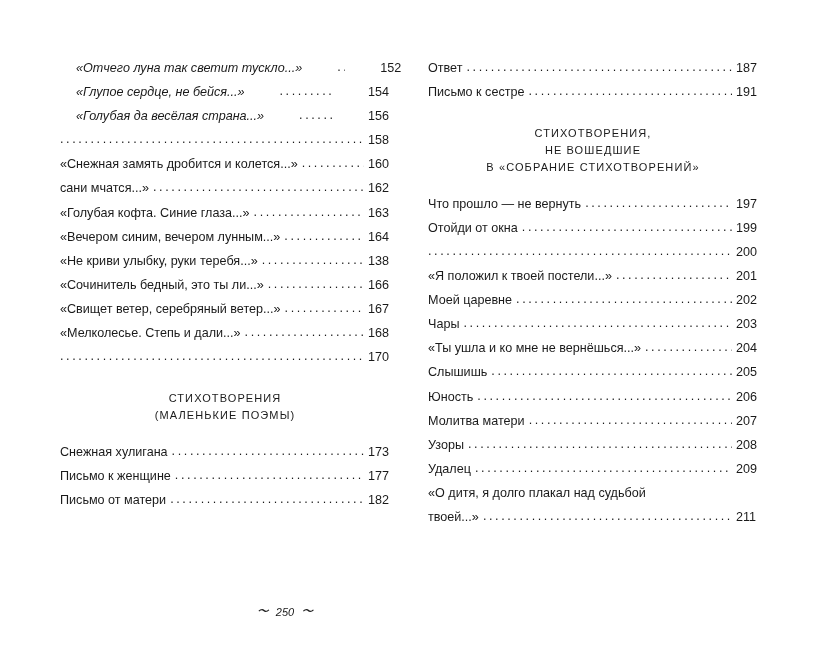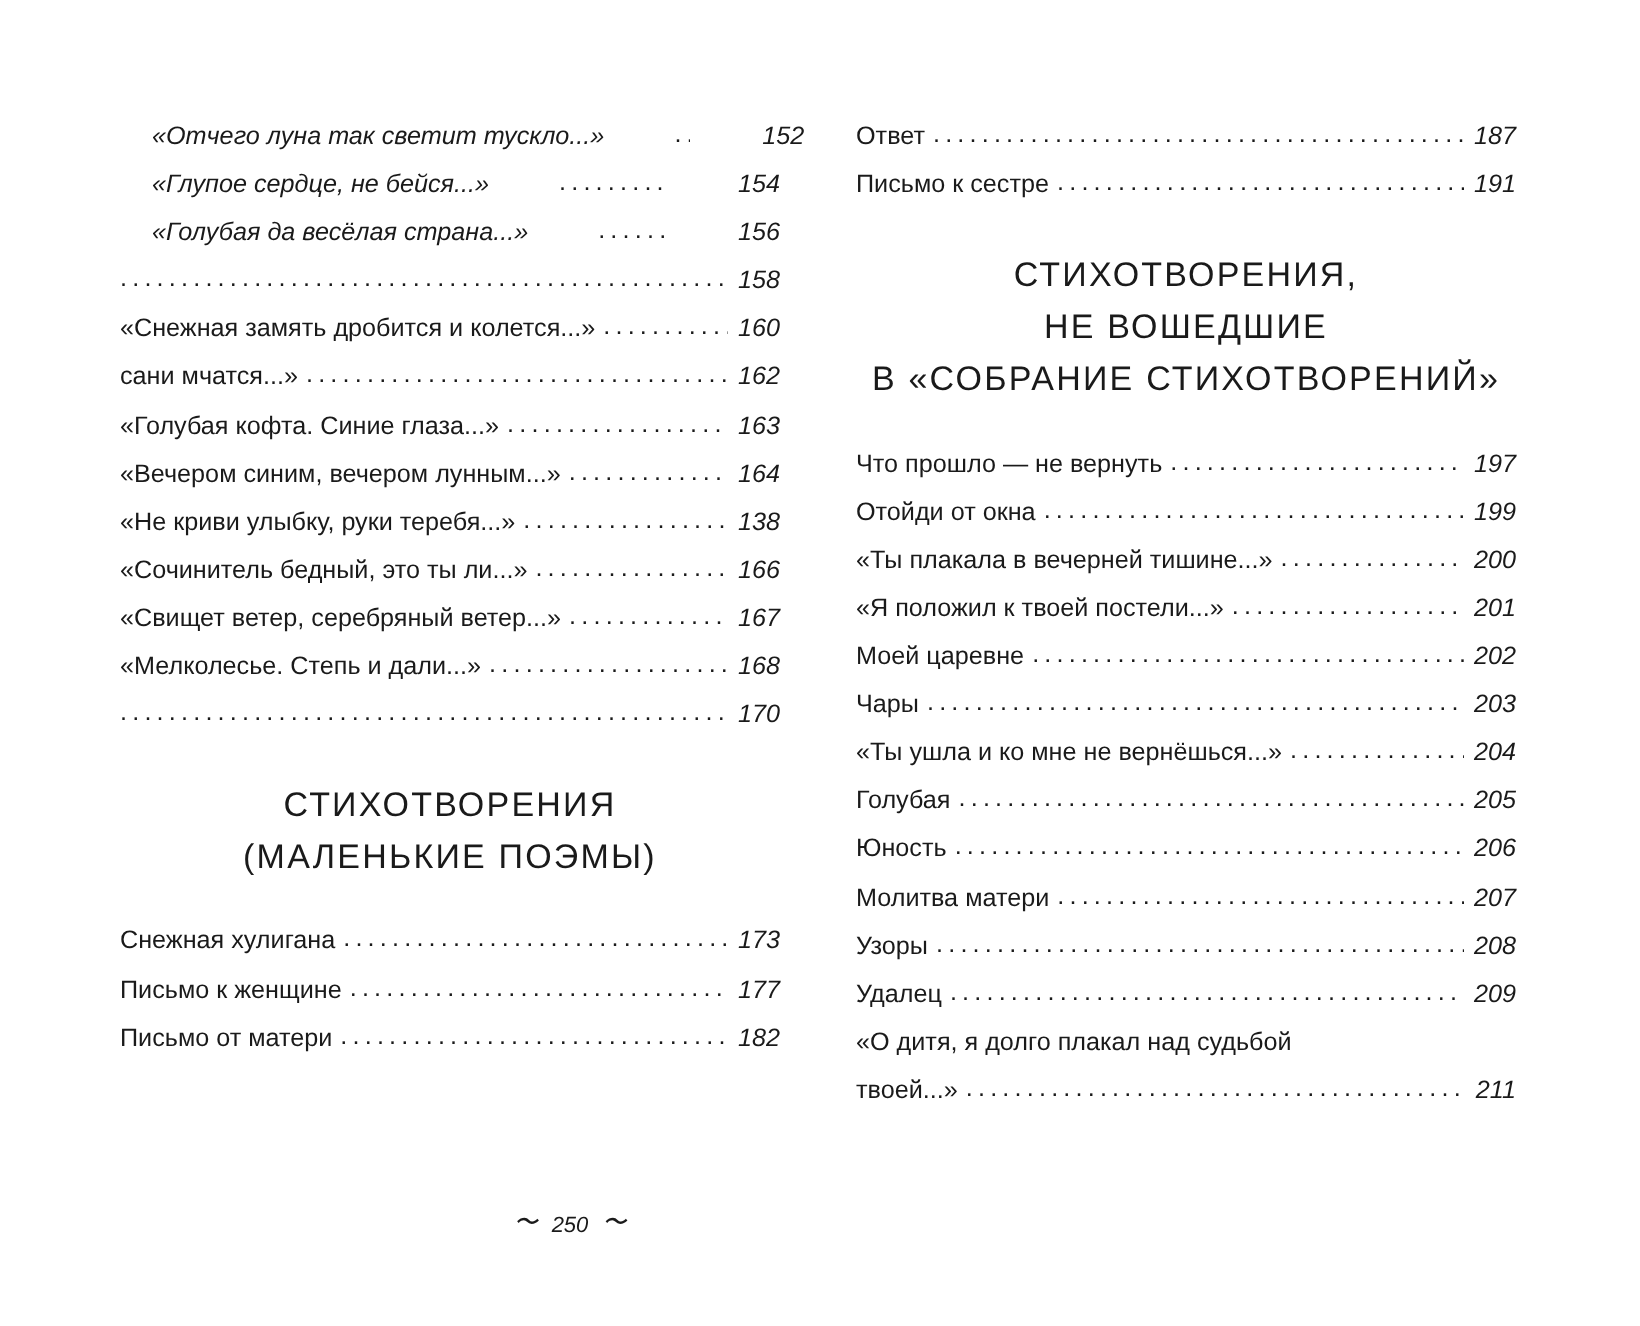--- a/index.html
+++ b/index.html
@@ -48,32 +48,31 @@
     white-space: nowrap;
     letter-spacing: 2.6px;
     font-size: 12.6px;
     color: #1a1a1a;
     transform: translateY(-1px);
     min-width: 8px;
   }
   .toc-entry .page-num {
     flex: 0 0 auto;
     padding-left: 4px;
-    text-align: right;
+    text-align: left;
     min-width: 22px;
-    font-style: italic;
   }
   .toc-entry.noleader .leader {
     visibility: hidden;
   }
   .indent-1 { padding-left: 16px; gap: 31px; }
   .italic { font-style: italic; }
   .section-head {
     text-align: center;
-    font-size: 17px;
+    font-size: 11px;
     letter-spacing: 1.1px;
     line-height: 1.55;
     margin: 26px 0 22px 0;
     font-weight: normal;
   }
   .section-head .sub {
     display: block;
     letter-spacing: 1.1px;
   }
   .folio {
@@ -218,21 +217,20 @@
           <span class="title">Что прошло — не вернуть</span>
           <span class="leader">................................................................................</span>
           <span class="page-num">197</span>
         </div>
         <div class="toc-entry">
           <span class="title">Отойди от окна</span>
           <span class="leader">................................................................................</span>
           <span class="page-num">199</span>
         </div>
         <div class="toc-entry">
-          <span class="title">«Ты плакала в вечерней тишине...»</span>
           <span class="leader">................................................................................</span>
           <span class="page-num">200</span>
         </div>
         <div class="toc-entry">
           <span class="title">«Я положил к твоей постели...»</span>
           <span class="leader">................................................................................</span>
           <span class="page-num">201</span>
         </div>
         <div class="toc-entry">
           <span class="title">Моей царевне</span>
@@ -243,21 +241,21 @@
           <span class="title">Чары</span>
           <span class="leader">................................................................................</span>
           <span class="page-num">203</span>
         </div>
         <div class="toc-entry">
           <span class="title">«Ты ушла и ко мне не вернёшься...»</span>
           <span class="leader">................................................................................</span>
           <span class="page-num">204</span>
         </div>
         <div class="toc-entry">
-          <span class="title">Голубая</span>
+          <span class="title">Слышишь</span>
           <span class="leader">................................................................................</span>
           <span class="page-num">205</span>
         </div>
         <div class="toc-entry">
           <span class="title">Юность</span>
           <span class="leader">................................................................................</span>
           <span class="page-num">206</span>
         </div>
         <div class="toc-entry">
           <span class="title">Молитва матери</span>

